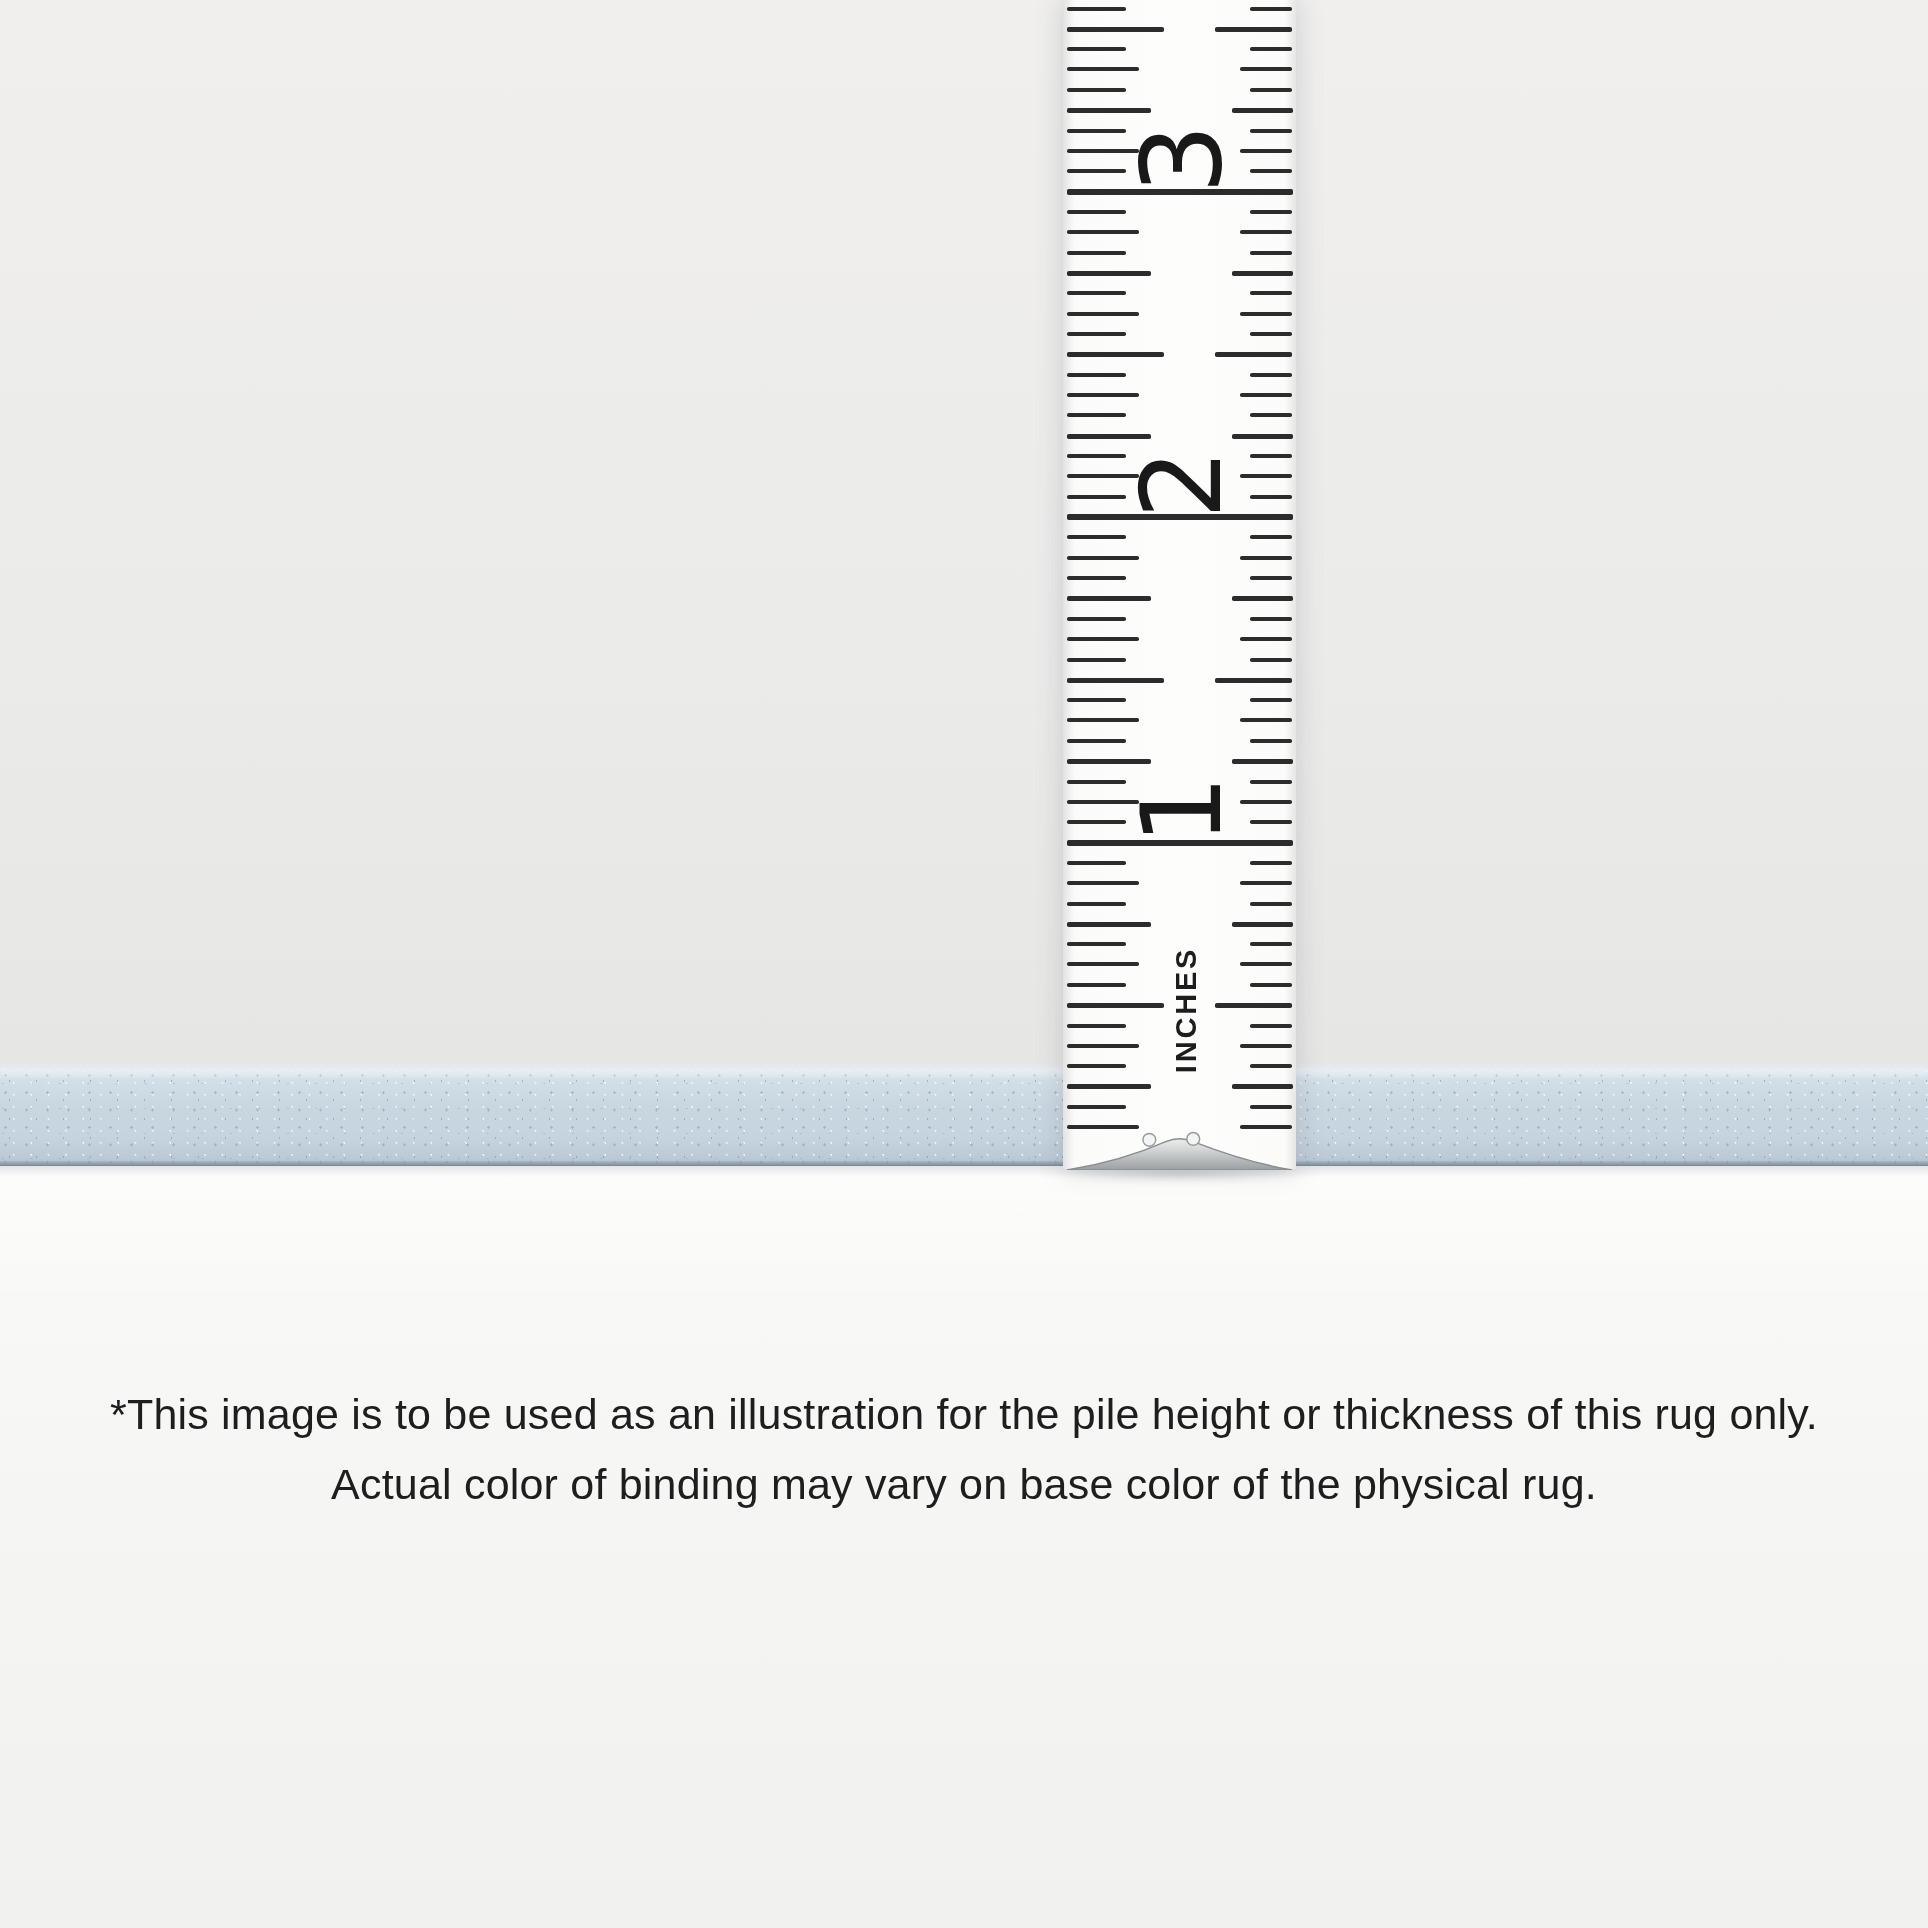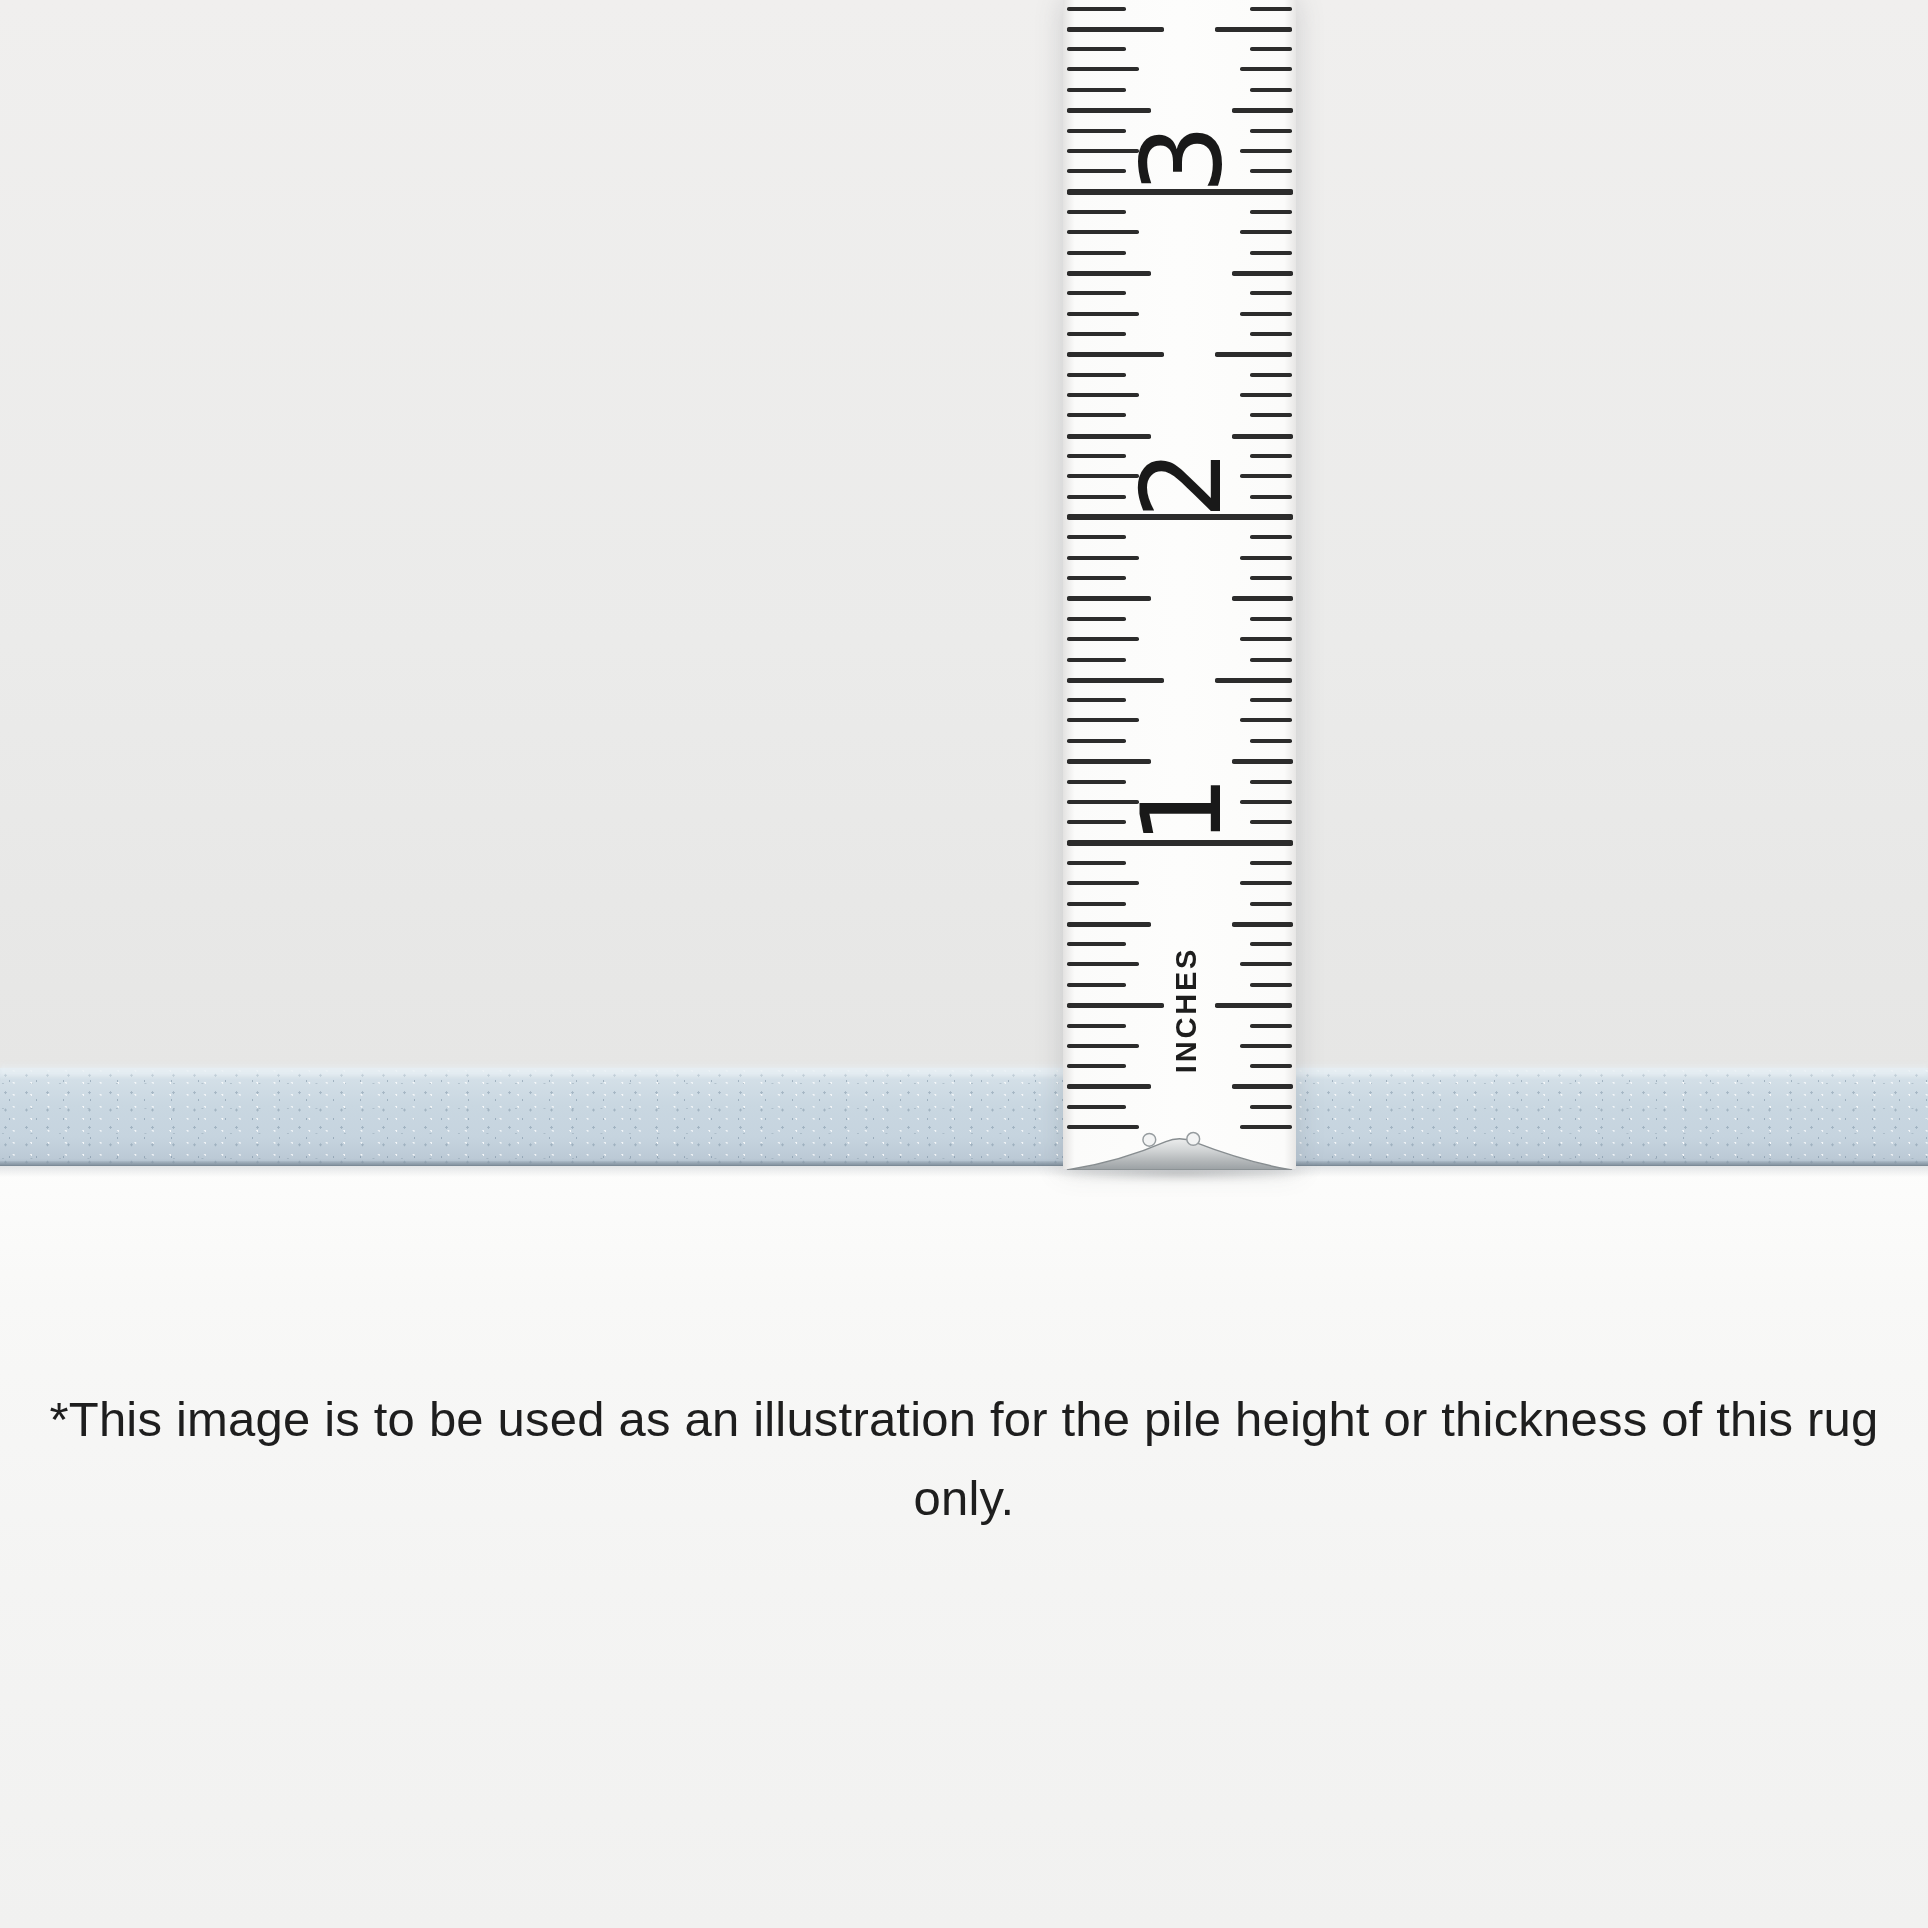--- a/index.html
+++ b/index.html
@@ -61,21 +61,21 @@
   }
   .clip{position:absolute;left:0;bottom:-0.9px;width:233px;height:43px;}
   .tip-shadow{
     position:absolute;left:1032px;top:1163px;width:296px;height:20px;
     background:radial-gradient(ellipse at center,rgba(40,45,50,0.20) 0%,rgba(40,45,50,0) 68%);
     filter:blur(2.8px);
   }
   
   .disclaimer{
     position:absolute;left:0;top:1380px;width:1928px;
-    text-align:center;color:#1e1e1e;font-size:49px;font-weight:400;
+    text-align:center;color:#1e1e1e;font-size:43px;font-weight:400;
     line-height:1.62;letter-spacing:0.2px;
   }
 </style>
 </head>
 <body>
 
 <div class="canvas">
 
   <div class="wall"></div>
 
@@ -215,16 +215,17 @@
         </linearGradient>
       </defs>
       <path d="M4 47 C 42 41 80 30 112 16 C 122 11.8 132 11.8 142 16 C 178 30 214 41 250 47 Z" fill="url(#metalGrad)" stroke="#878d90" stroke-width="1.6"></path>
       <circle cx="94" cy="14" r="7" fill="#f3f4f4" stroke="#969c9f" stroke-width="1.6"></circle>
       <circle cx="142" cy="13" r="7" fill="#f3f4f4" stroke="#969c9f" stroke-width="1.6"></circle>
     </svg>
   </div>
 
   <div class="disclaimer">
     <div>*This image is to be used as an illustration for the pile height or thickness of this rug only.</div>
+    <div>Actual color of binding may vary on base color of the physical rug.</div>
   </div>
 
 </div>
 
 
 </body></html>

